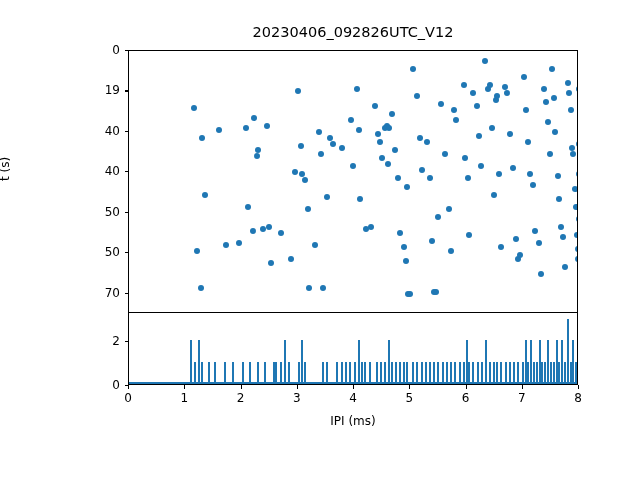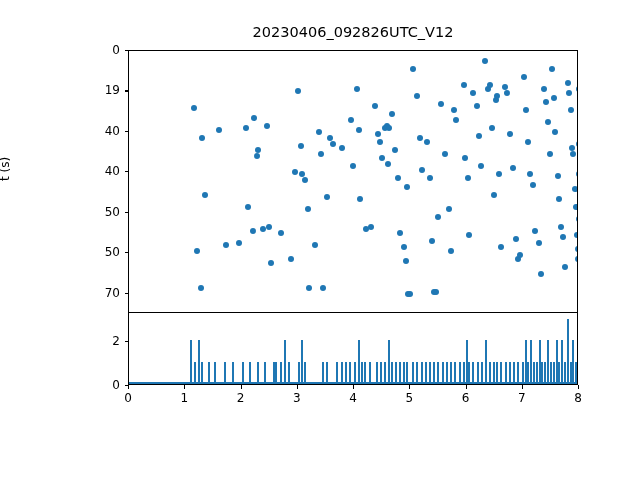--- a/index.html
+++ b/index.html
@@ -40,20 +40,21 @@
       text-align:center;font-size:12px;color:#000;}
 </style>
 </head>
 <body>
 
 <div id="figure">
 
   <div id="chart-title">20230406_092826UTC_V12</div>
 
   <div id="ylabel-top">t (s)</div>
+  <div id="xlabel">IPI (ms)</div>
 
   <div class="panel" id="scatter-panel">
       <div class="pt" style="left: 64.6875px; top: 56.6462px;"></div>
       <div class="pt" style="left: 73.125px; top: 86.9923px;"></div>
       <div class="pt" style="left: 75.9375px; top: 143.638px;"></div>
       <div class="pt" style="left: 67.5px; top: 200.285px;"></div>
       <div class="pt" style="left: 72px; top: 236.7px;"></div>
       <div class="pt" style="left: 90px; top: 78.9px;"></div>
       <div class="pt" style="left: 96.75px; top: 194.215px;"></div>
       <div class="pt" style="left: 109.688px; top: 192.192px;"></div>

